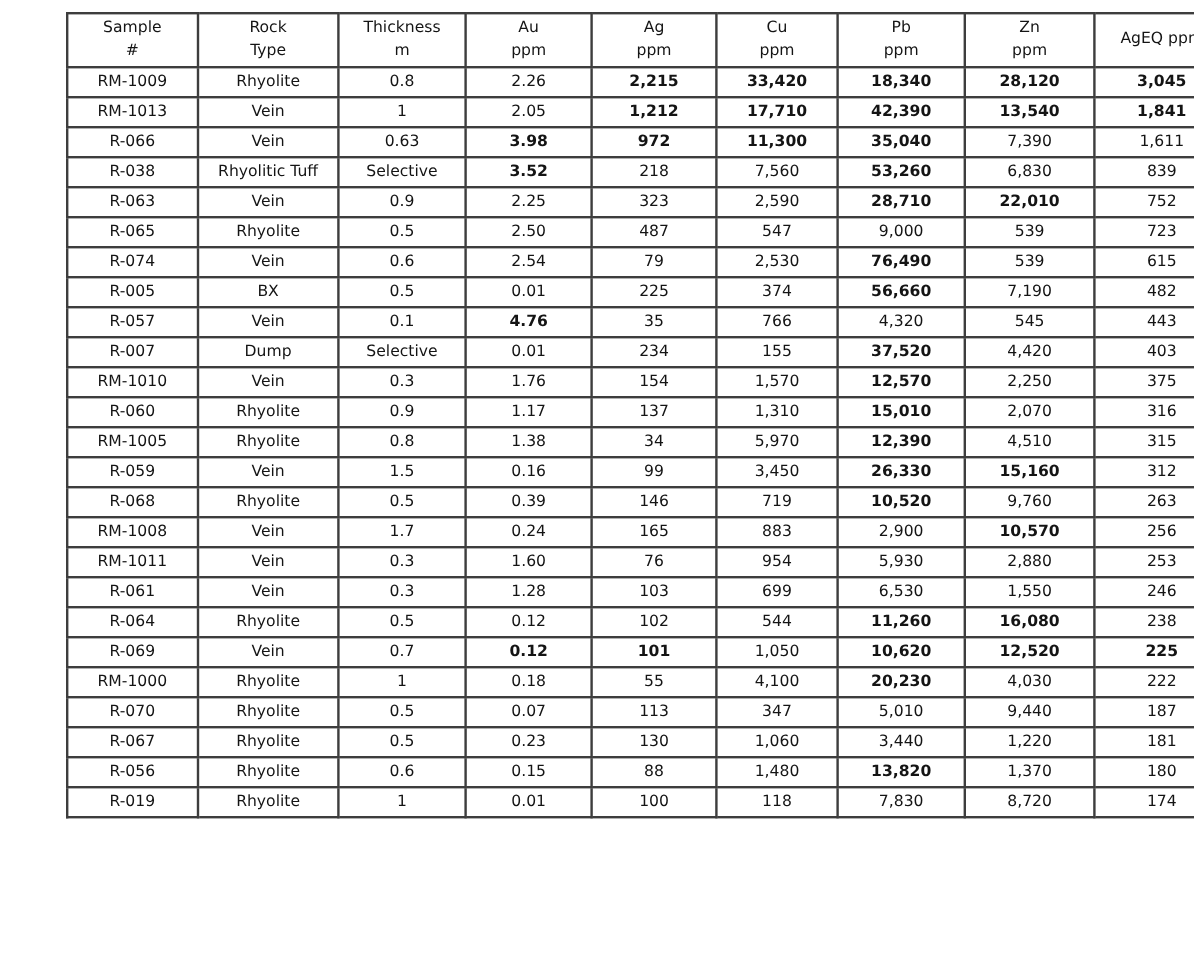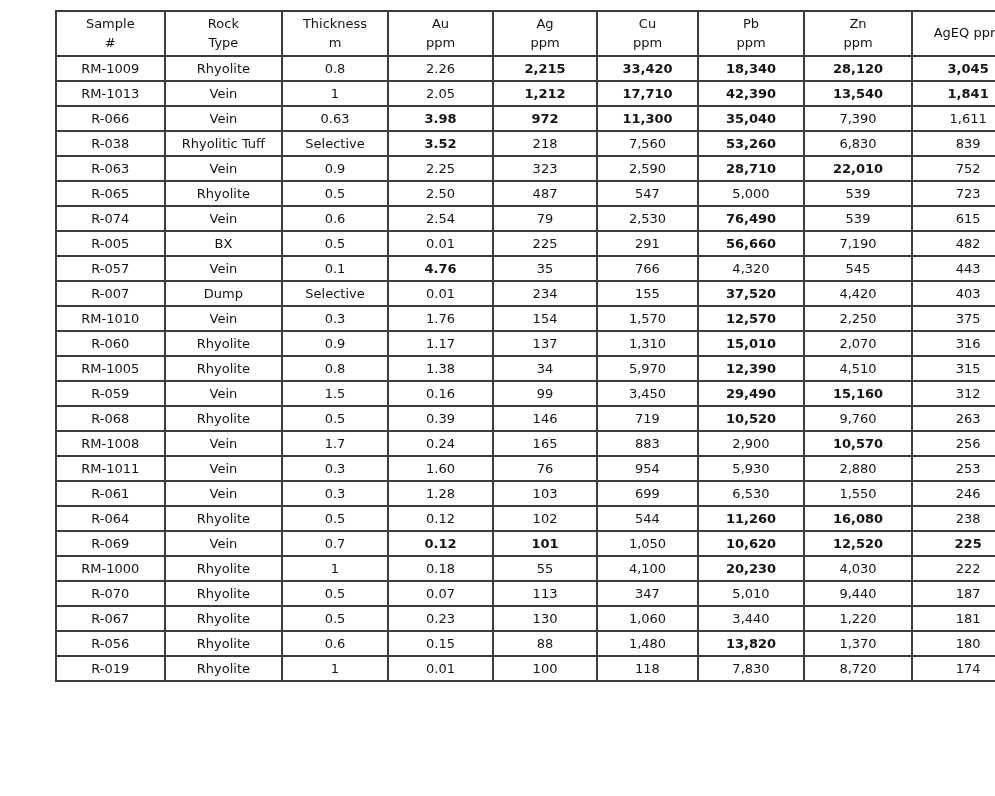--- a/index.html
+++ b/index.html
@@ -158,42 +158,42 @@
           <td class="bold">22,010</td>
           <td>752</td>
         </tr>
         <tr>
           <td>R-065</td>
           <td>Rhyolite</td>
           <td>0.5</td>
           <td>2.50</td>
           <td>487</td>
           <td>547</td>
-          <td>5,000</td>
+          <td>9,000</td>
           <td>539</td>
           <td>723</td>
         </tr>
         <tr>
           <td>R-074</td>
           <td>Vein</td>
           <td>0.6</td>
           <td>2.54</td>
           <td>79</td>
           <td>2,530</td>
           <td class="bold">76,490</td>
           <td>539</td>
           <td>615</td>
         </tr>
         <tr>
           <td>R-005</td>
           <td>BX</td>
           <td>0.5</td>
           <td>0.01</td>
           <td>225</td>
-          <td>291</td>
+          <td>374</td>
           <td class="bold">56,660</td>
           <td>7,190</td>
           <td>482</td>
         </tr>
         <tr>
           <td>R-057</td>
           <td>Vein</td>
           <td>0.1</td>
           <td class="bold">4.76</td>
           <td>35</td>
@@ -246,21 +246,21 @@
           <td>4,510</td>
           <td>315</td>
         </tr>
         <tr>
           <td>R-059</td>
           <td>Vein</td>
           <td>1.5</td>
           <td>0.16</td>
           <td>99</td>
           <td>3,450</td>
-          <td class="bold">29,490</td>
+          <td class="bold">26,330</td>
           <td class="bold">15,160</td>
           <td>312</td>
         </tr>
         <tr>
           <td>R-068</td>
           <td>Rhyolite</td>
           <td>0.5</td>
           <td>0.39</td>
           <td>146</td>
           <td>719</td>

